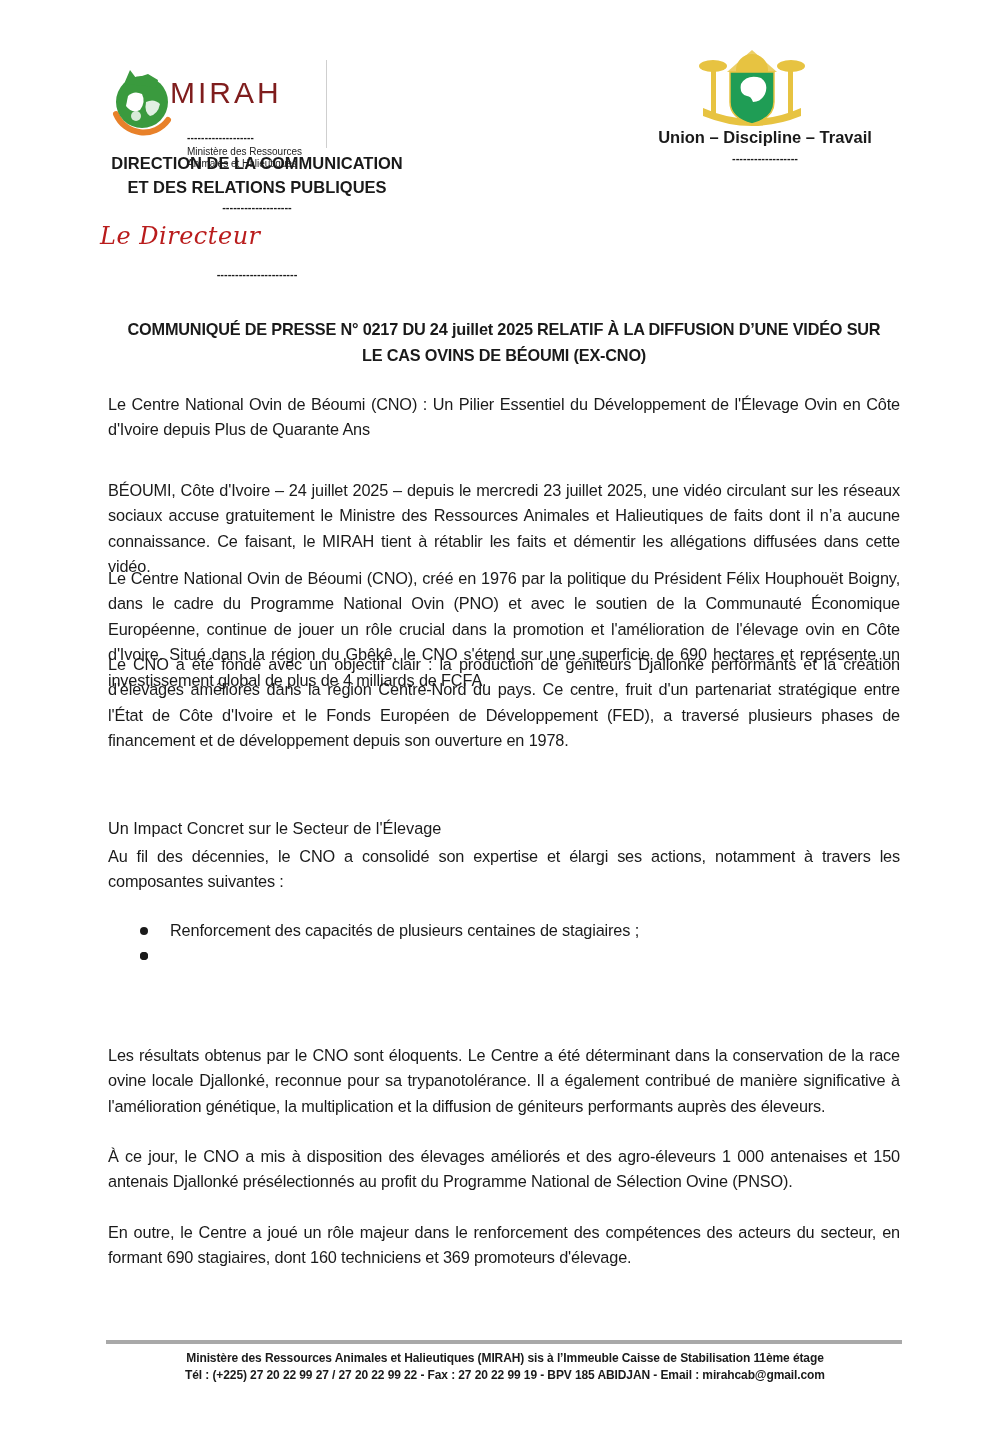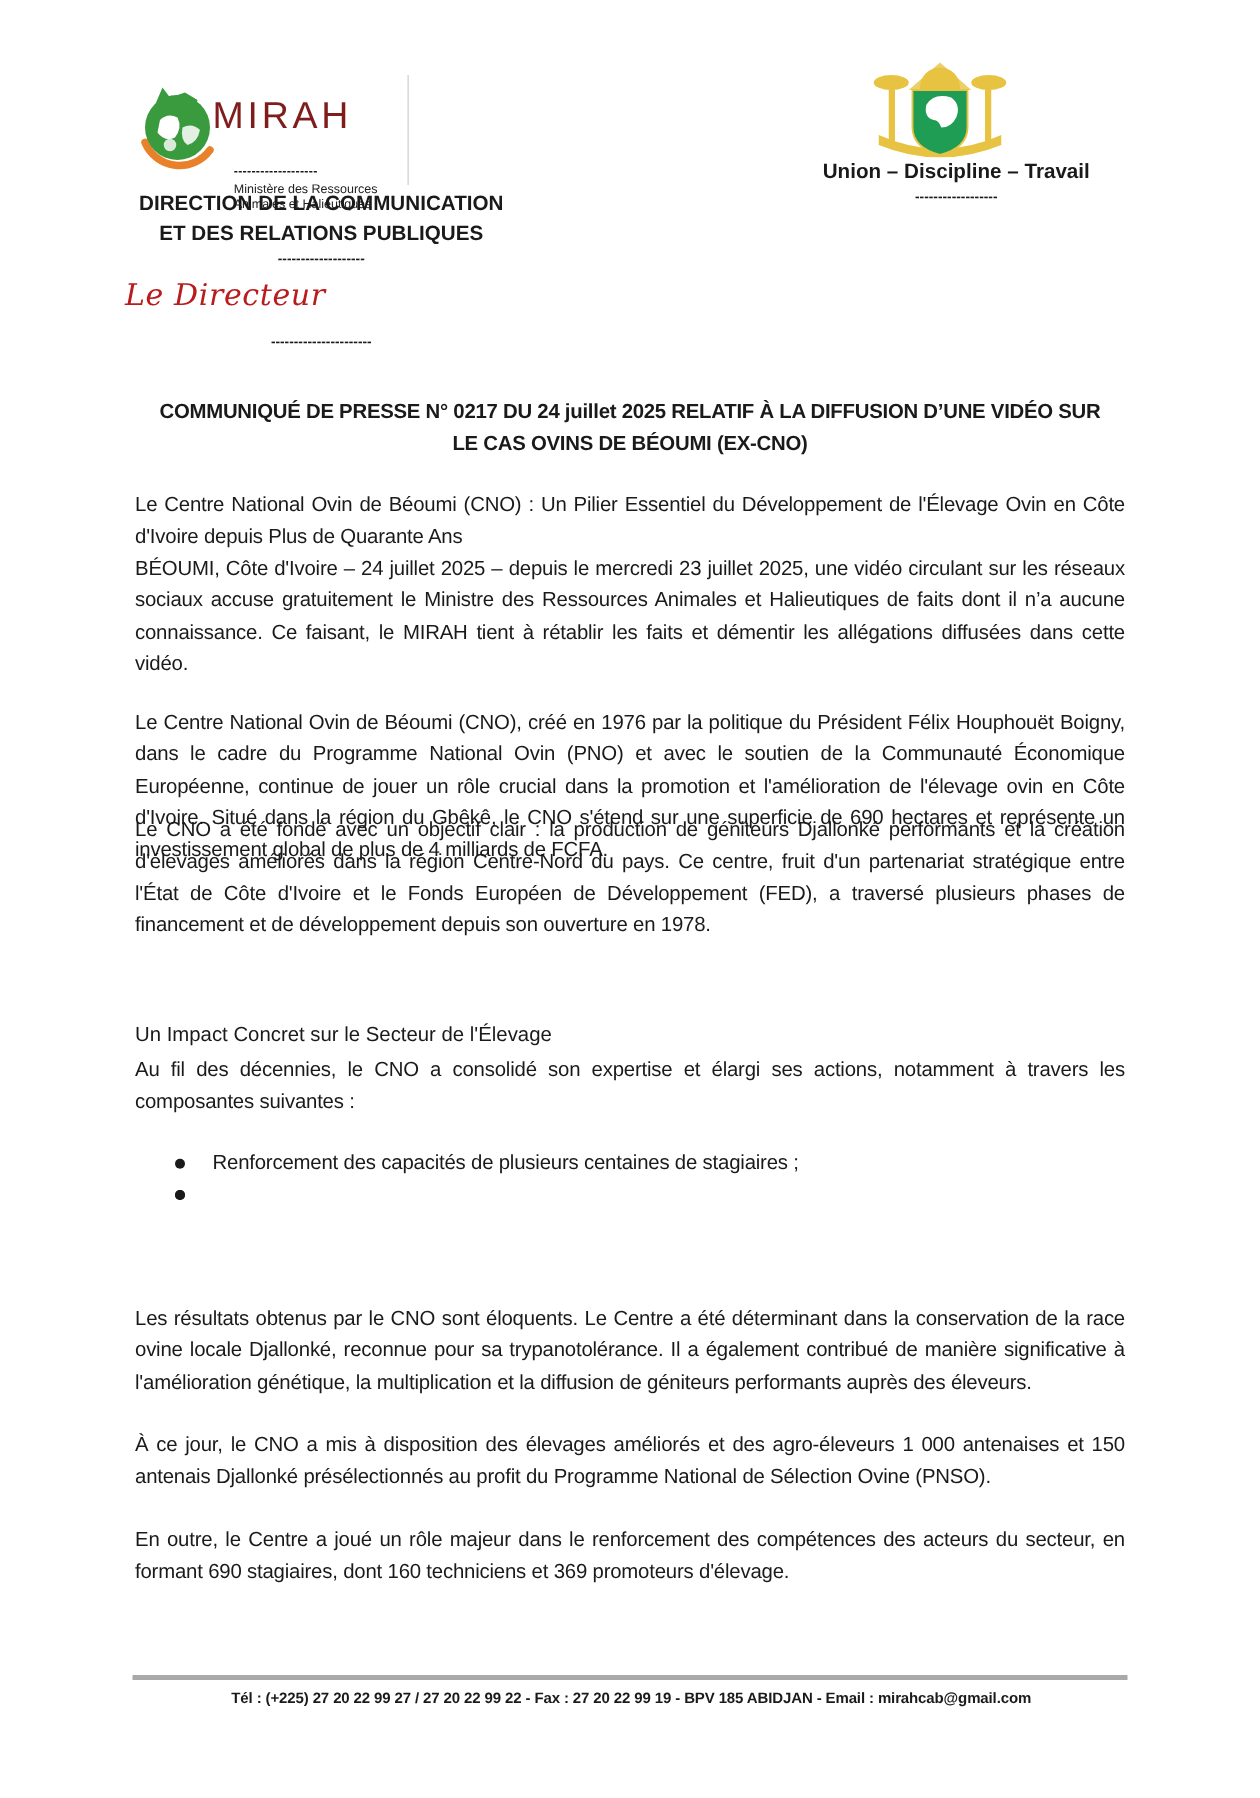--- a/index.html
+++ b/index.html
@@ -21,21 +21,21 @@
   
   #coat { left: 697px; top: 44px; width: 110px; height: 82px; }
   #motto { left: 620px; top: 128px; width: 290px; text-align: center; font-size: 16.5px; font-weight: bold; }
   #motto-dash { left: 620px; top: 152px; width: 290px; text-align: center; font-size: 11px; font-weight: bold; }
 
   
   #title { left: 104px; top: 316px; width: 800px; text-align: center; font-size: 16.3px; font-weight: bold; line-height: 26px; letter-spacing: -0.2px; }
   .p { position: absolute; left: 108px; width: 792px; font-size: 16.3px; line-height: 25.4px; text-align: justify; letter-spacing: -0.15px; }
   .p.last { text-align-last: left; }
   #intro { top: 392px; }
-  #para1 { top: 443px; }
+  #para1 { top: 478px; }
   #para2 { top: 566px; }
   #para3 { top: 652px; }
   #impact-heading { left: 108px; top: 819px; font-size: 16.3px; font-weight: normal; }
   #impact-intro { top: 844px; }
   #bullets { position: absolute; left: 132px; top: 918px; margin: 0; padding: 0; list-style: none; font-size: 16.3px; line-height: 25.4px; letter-spacing: -0.15px; }
   #bullets li { position: relative; padding-left: 38px; }
   #bullets li .dot { position: absolute; left: 8px; top: 9px; width: 8px; height: 8px; border-radius: 50%; background: #1a1a1a; }
   #para4 { top: 1043px; }
   #para5 { top: 1144px; }
   #para6 { top: 1220px; }
@@ -105,14 +105,15 @@
   <li><span class="dot"></span></li>
   <li><span class="dot"></span></li>
 </ul>
 
 <div id="para4" class="p last">Les résultats obtenus par le CNO sont éloquents. Le Centre a été déterminant dans la conservation de la race ovine locale Djallonké, reconnue pour sa trypanotolérance. Il a également contribué de manière significative à l'amélioration génétique, la multiplication et la diffusion de géniteurs performants auprès des éleveurs.</div>
 <div id="para5" class="p last">À ce jour, le CNO a mis à disposition des élevages améliorés et des agro-éleveurs 1 000 antenaises et 150 antenais Djallonké présélectionnés au profit du Programme National de Sélection Ovine (PNSO).</div>
 <div id="para6" class="p last">En outre, le Centre a joué un rôle majeur dans le renforcement des compétences des acteurs du secteur, en formant 690 stagiaires, dont 160 techniciens et 369 promoteurs d'élevage.</div>
 
 <div id="footer-rule" class="abs"></div>
 <div id="footer" class="abs">
+  <div>Ministère des Ressources Animales et Halieutiques (MIRAH) sis à l’Immeuble Caisse de Stabilisation 11ème étage</div>
   <div>Tél : (+225) 27 20 22 99 27 / 27 20 22 99 22 - Fax : 27 20 22 99 19 - BPV 185 ABIDJAN - Email : mirahcab@gmail.com</div>
 </div>
 
 </body></html>

